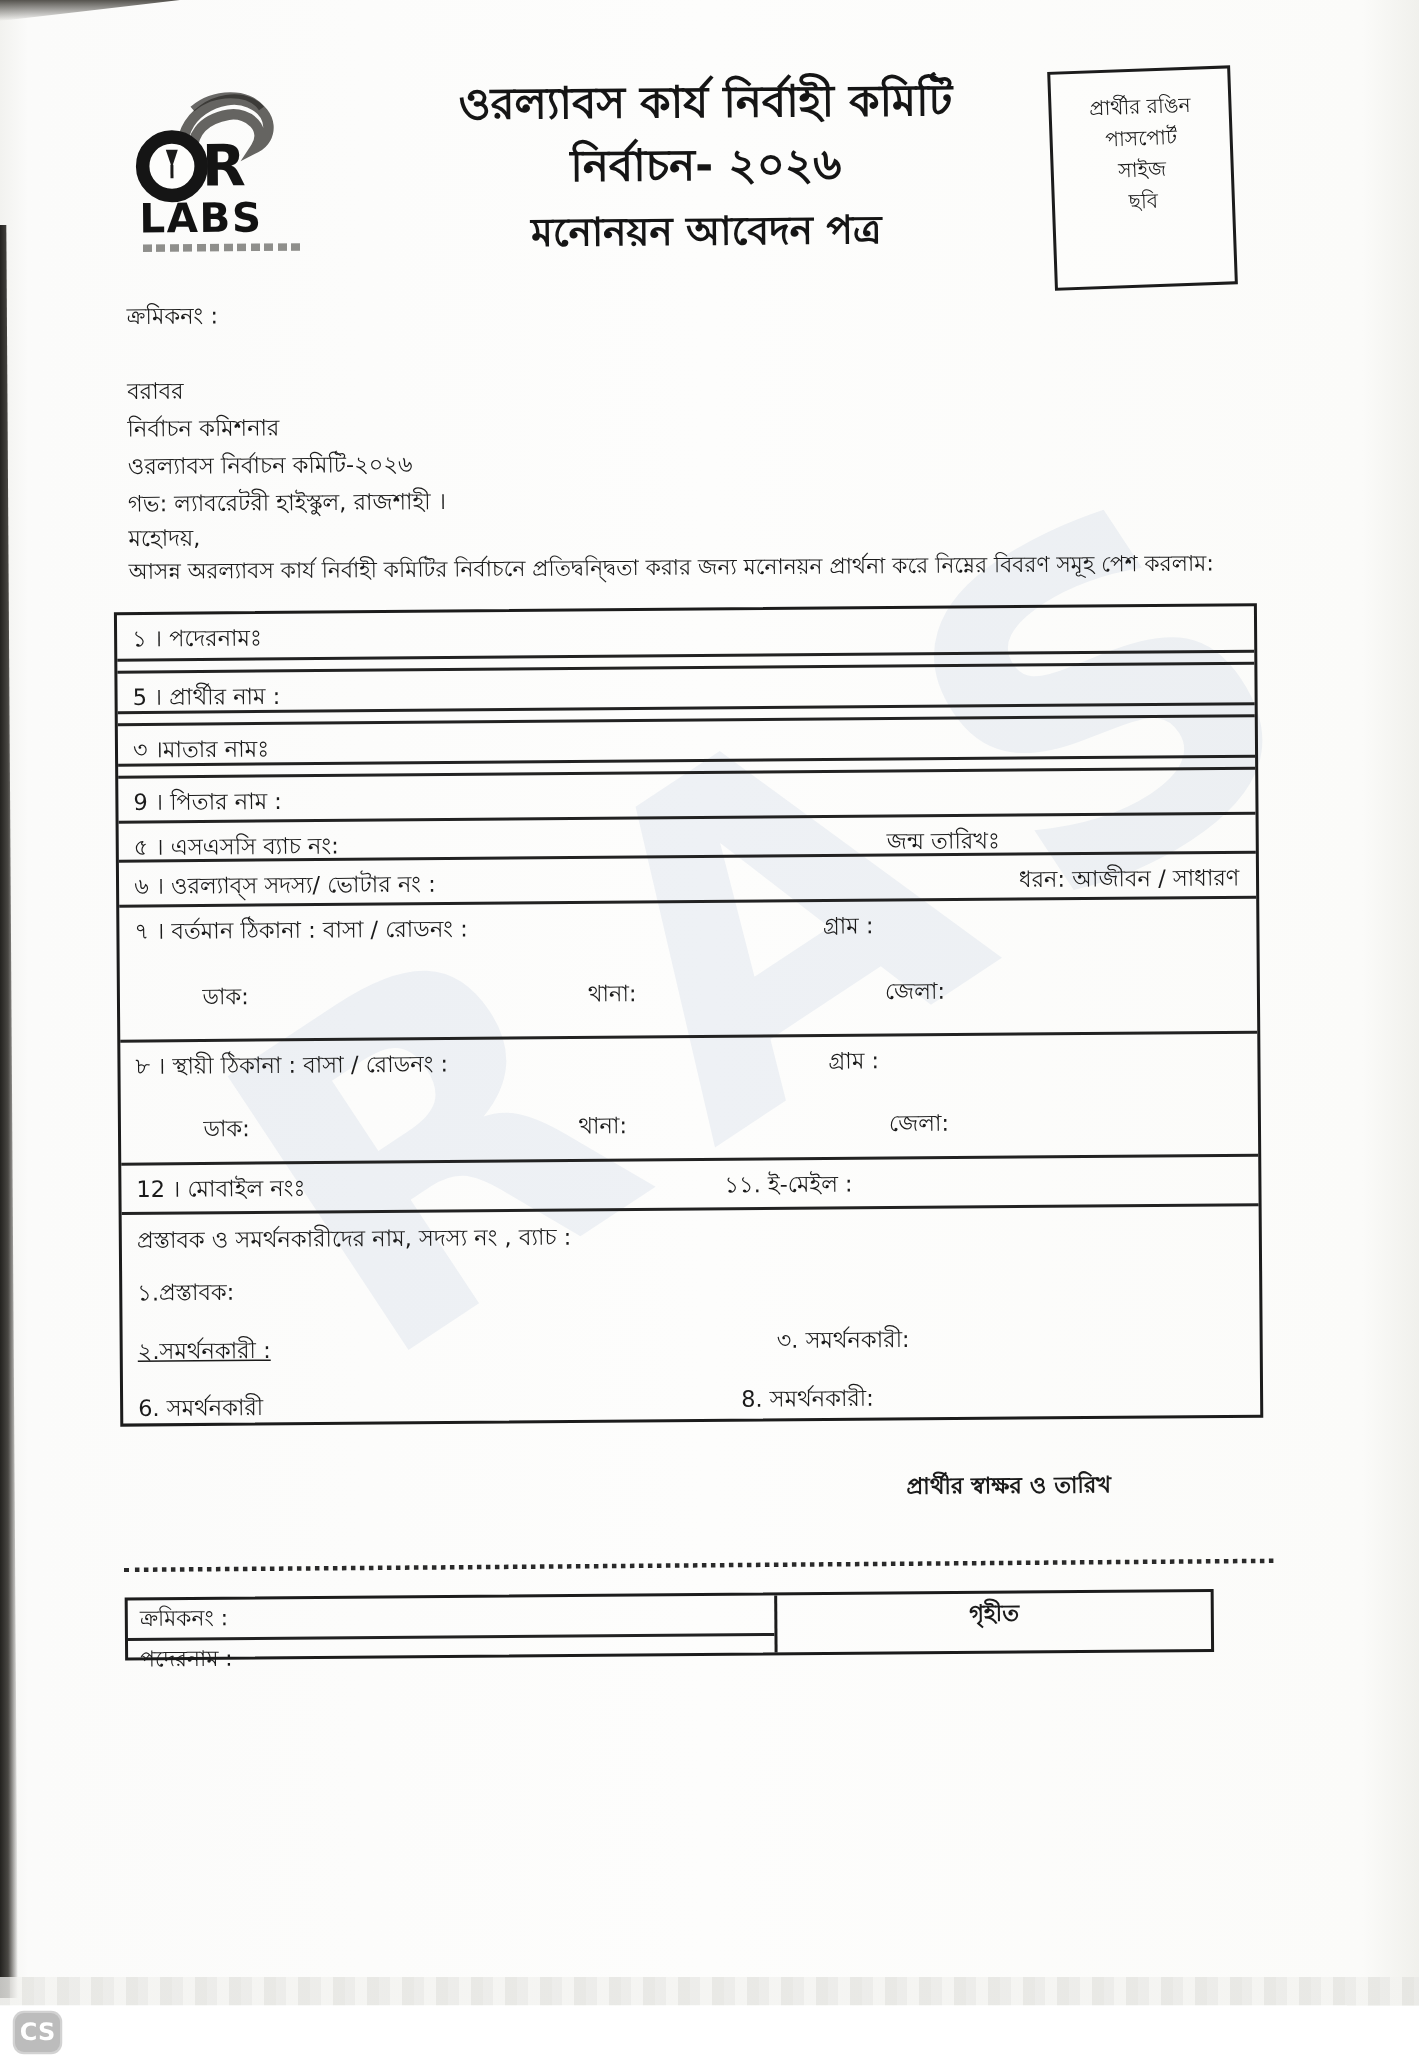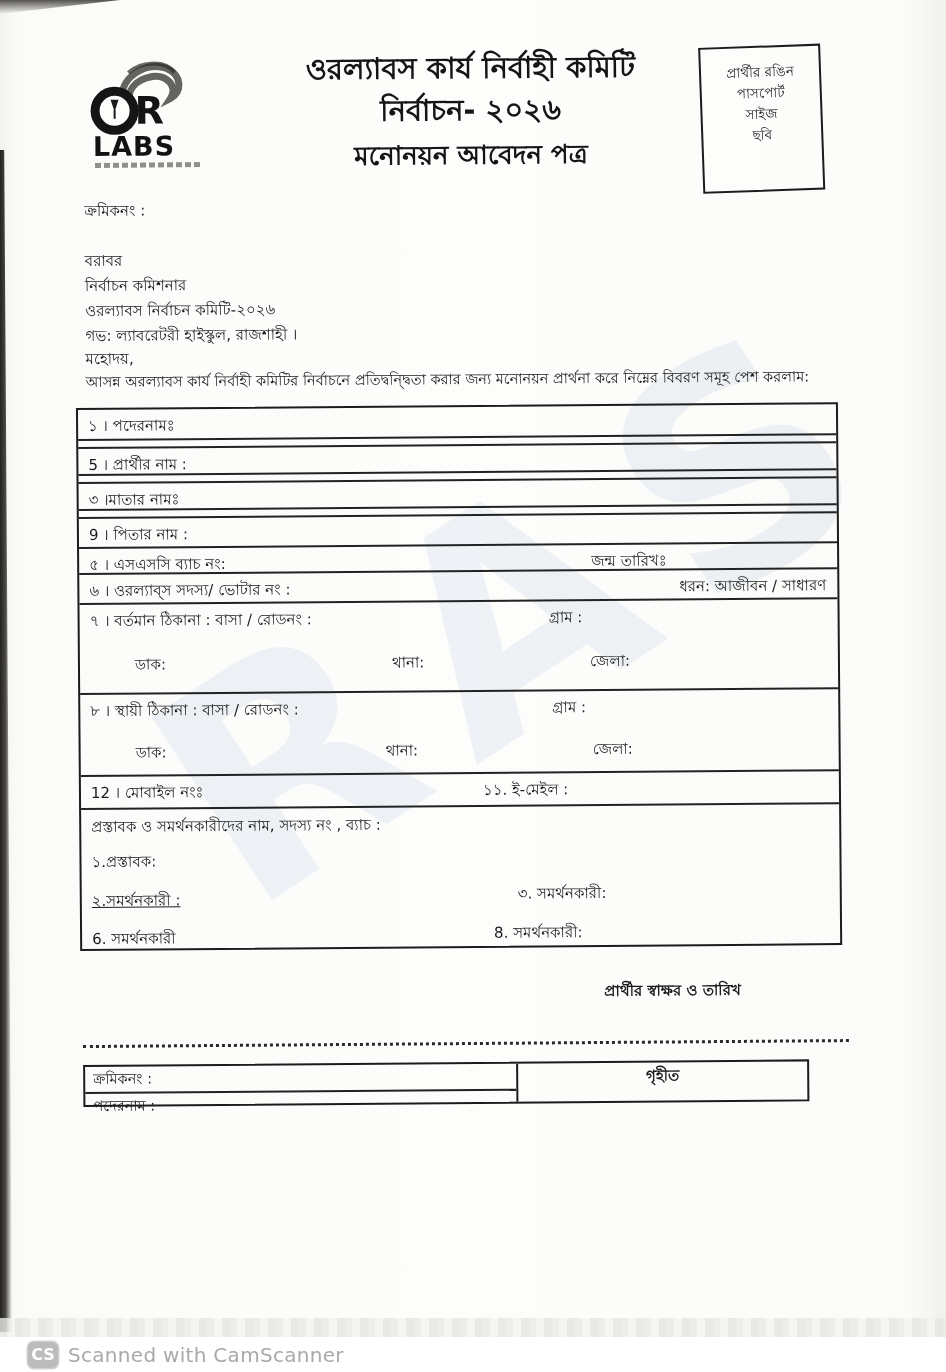--- a/index.html
+++ b/index.html
@@ -88,21 +88,21 @@
     position:absolute;left:80px;top:1062px;width:726px;height:42px;
     border:2px solid #1c1c1c;box-sizing:border-box;display:flex;
   }
   .office-left{width:433px;border-right:2px solid #1c1c1c;box-sizing:border-box;display:flex;flex-direction:column;}
   .office-left .orow{flex:1;font-size:14.5px;padding:1px 0 0 8px;box-sizing:border-box;}
   .office-left .orow:first-child{border-bottom:2px solid #222;}
   .office-right{flex:1;text-align:center;font-size:15px;padding-top:1px;font-weight:600;}
   
   .cam-bar{
     position:absolute;left:0;top:1337px;width:898px;height:35px;background:#ffffff;
-    display:flex;align-items:center;padding-left:28px;box-sizing:border-box;
+    display:flex;align-items:center;padding-left:10px;box-sizing:border-box;
   }
   .cs-badge{
     width:30px;height:26px;border-radius:6px;background:#bcbcbc;
     color:#ffffff;font-weight:bold;font-size:16px;display:flex;align-items:center;justify-content:center;
     box-shadow:0 0 0 1.5px #d2d2d2;
   }
   .cs-text{margin-left:10px;font-size:20px;color:#a9a9a9;letter-spacing:.3px;}
 </style>
 </head>
 <body>
@@ -219,14 +219,13 @@
   </div>
 
 </div>
 
 <div class="edge-left"></div>
 <div class="edge-topleft"></div>
 <div class="edge-bottom"></div>
 
 <div class="cam-bar">
   <div class="cs-badge">CS</div>
-  <div class="cs-text">Scanned with CamScanner</div>
 </div>
 
 </body></html>

